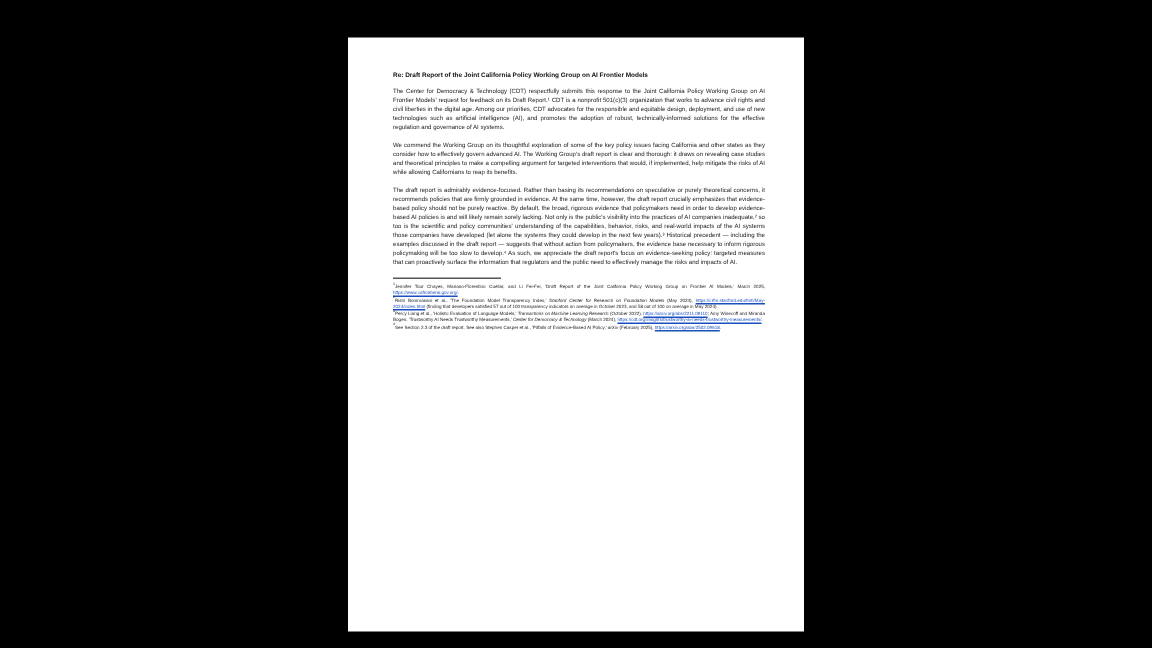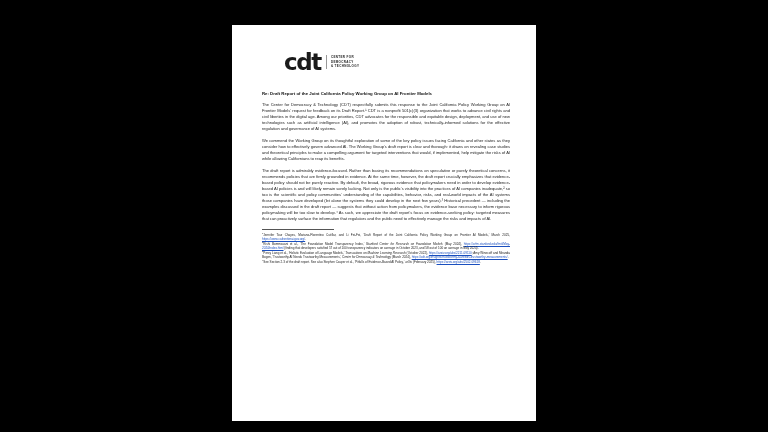--- a/index.html
+++ b/index.html
@@ -107,28 +107,20 @@
   }
   .it { font-style: italic; }
 </style>
 </head>
 <body>
 
 <div class="viewer">
   <div class="page">
     <div class="page-inner">
 
-      <div class="logo-row">
-        <div class="logo-mark">cdt</div>
-        <div class="logo-text">
-          <div>Center for</div>
-          <div>Democracy</div>
-          <div>&amp; Technology</div>
-        </div>
-      </div>
 
       <div class="subject">Re: Draft Report of the Joint California Policy Working Group on AI Frontier Models</div>
 
       <p class="body">The Center for Democracy &amp; Technology (CDT) respectfully submits this response to the Joint California Policy Working Group on AI Frontier Models' request for feedback on its Draft Report.¹ CDT is a nonprofit 501(c)(3) organization that works to advance civil rights and civil liberties in the digital age. Among our priorities, CDT advocates for the responsible and equitable design, deployment, and use of new technologies such as artificial intelligence (AI), and promotes the adoption of robust, technically-informed solutions for the effective regulation and governance of AI systems.</p>
       <p class="body">We commend the Working Group on its thoughtful exploration of some of the key policy issues facing California and other states as they consider how to effectively govern advanced AI. The Working Group's draft report is clear and thorough: it draws on revealing case studies and theoretical principles to make a compelling argument for targeted interventions that would, if implemented, help mitigate the risks of AI while allowing Californians to reap its benefits.</p>
       <p class="body">The draft report is admirably evidence-focused. Rather than basing its recommendations on speculative or purely theoretical concerns, it recommends policies that are firmly grounded in evidence. At the same time, however, the draft report crucially emphasizes that evidence-based policy should not be purely reactive. By default, the broad, rigorous evidence that policymakers need in order to develop evidence-based AI policies is and will likely remain sorely lacking. Not only is the public's visibility into the practices of AI companies inadequate,² so too is the scientific and policy communities' understanding of the capabilities, behavior, risks, and real-world impacts of the AI systems those companies have developed (let alone the systems they could develop in the next few years).³ Historical precedent — including the examples discussed in the draft report — suggests that without action from policymakers, the evidence base necessary to inform rigorous policymaking will be too slow to develop.⁴ As such, we appreciate the draft report's focus on evidence-seeking policy: targeted measures that can proactively surface the information that regulators and the public need to effectively manage the risks and impacts of AI.</p>
 
       <div class="footnote-rule"></div>
 
       <div class="footnotes">

